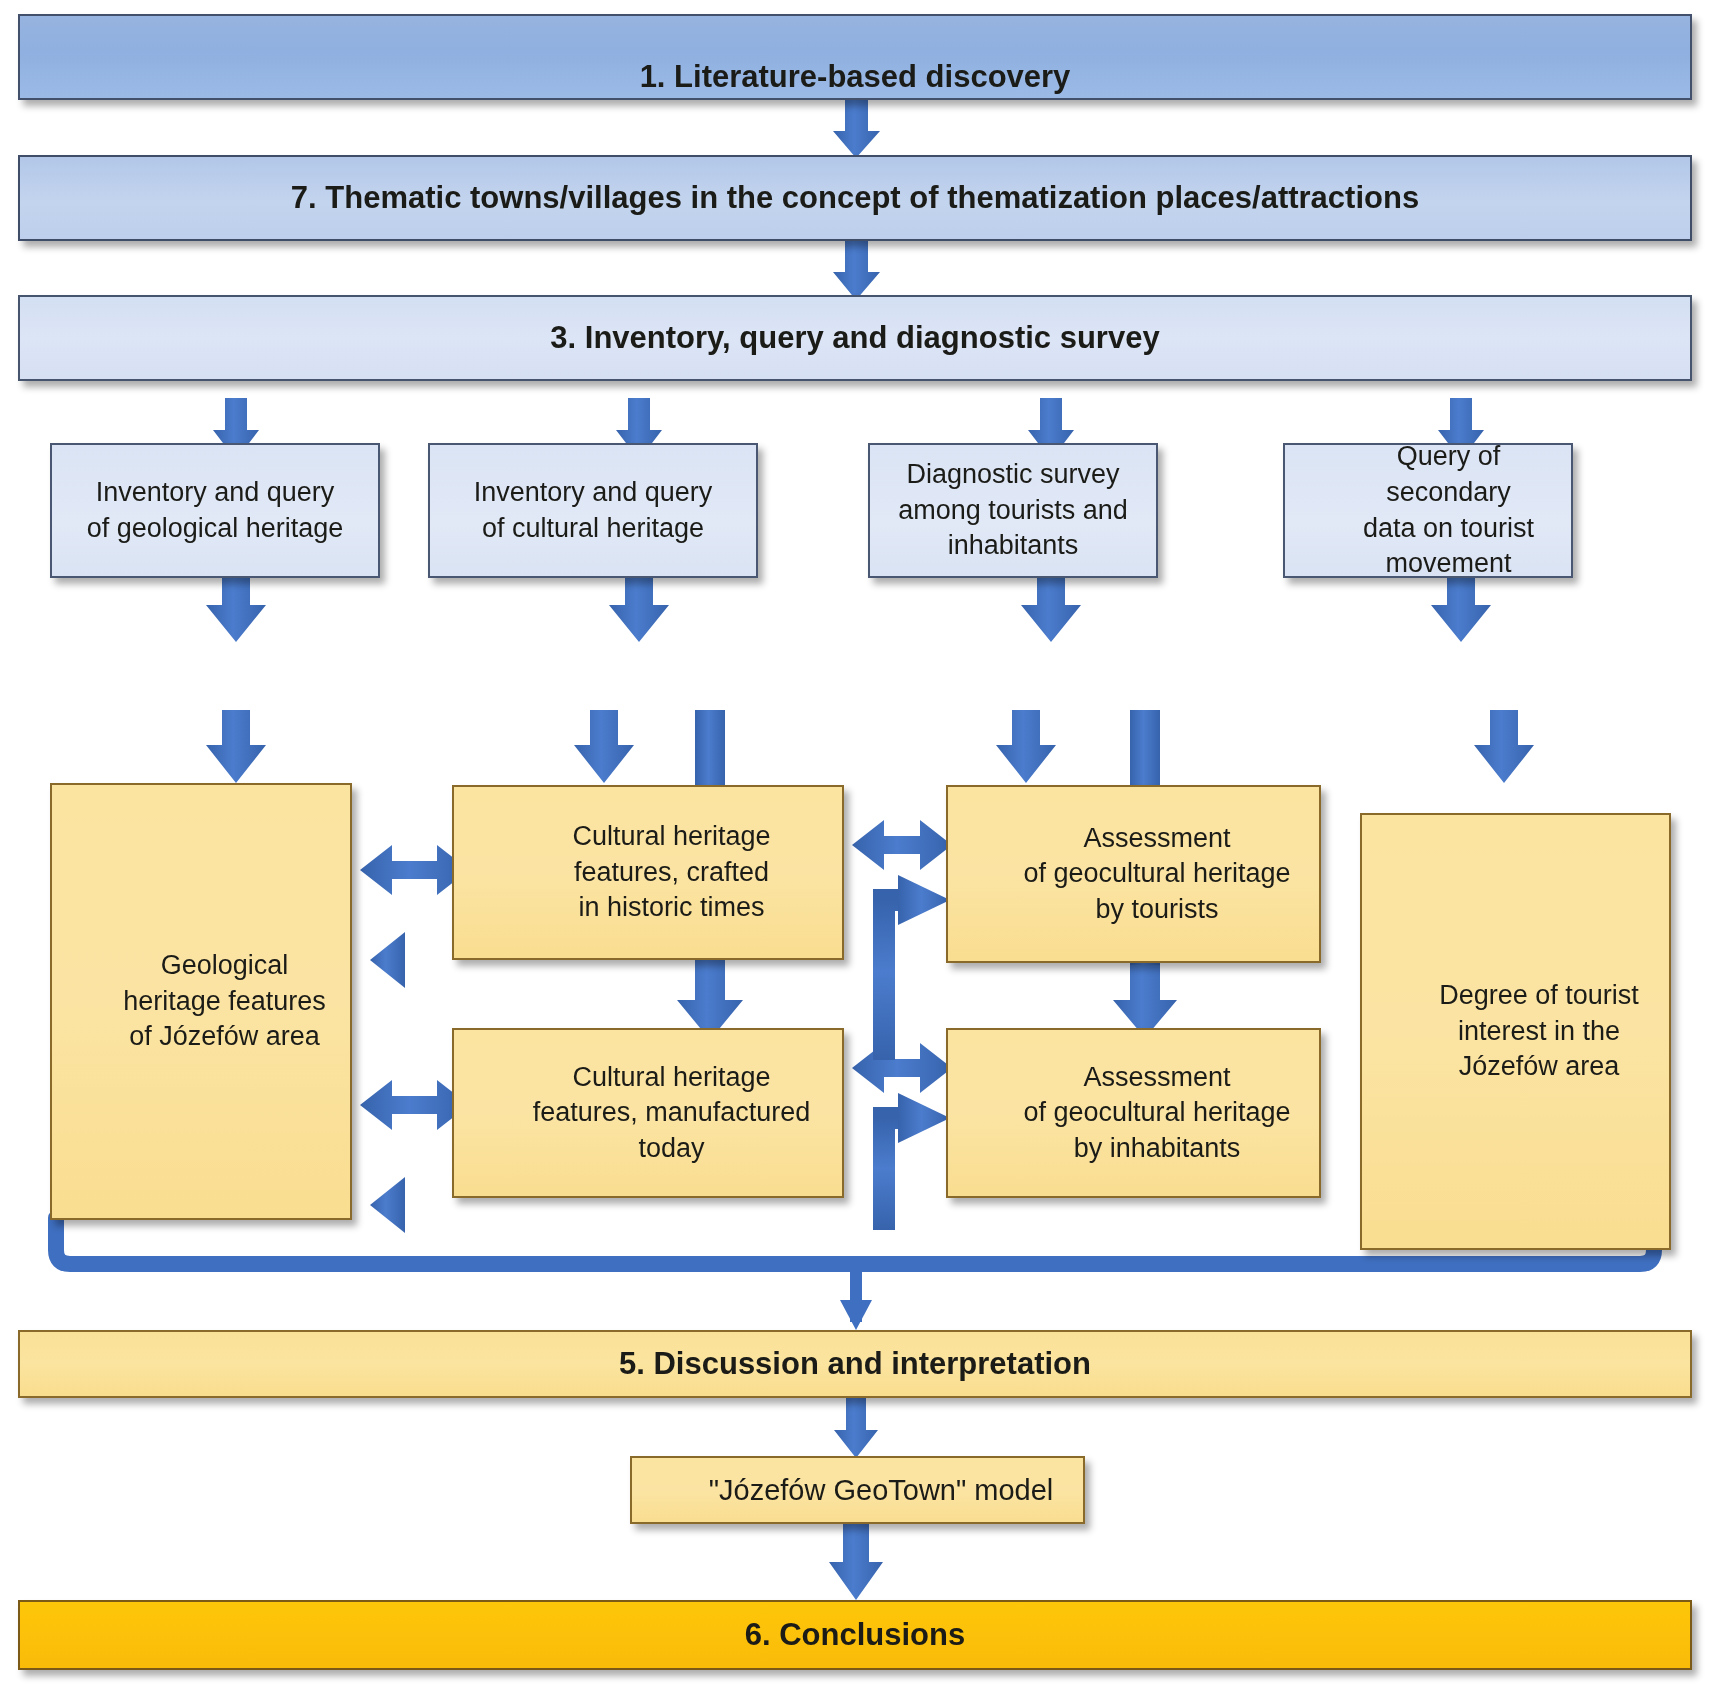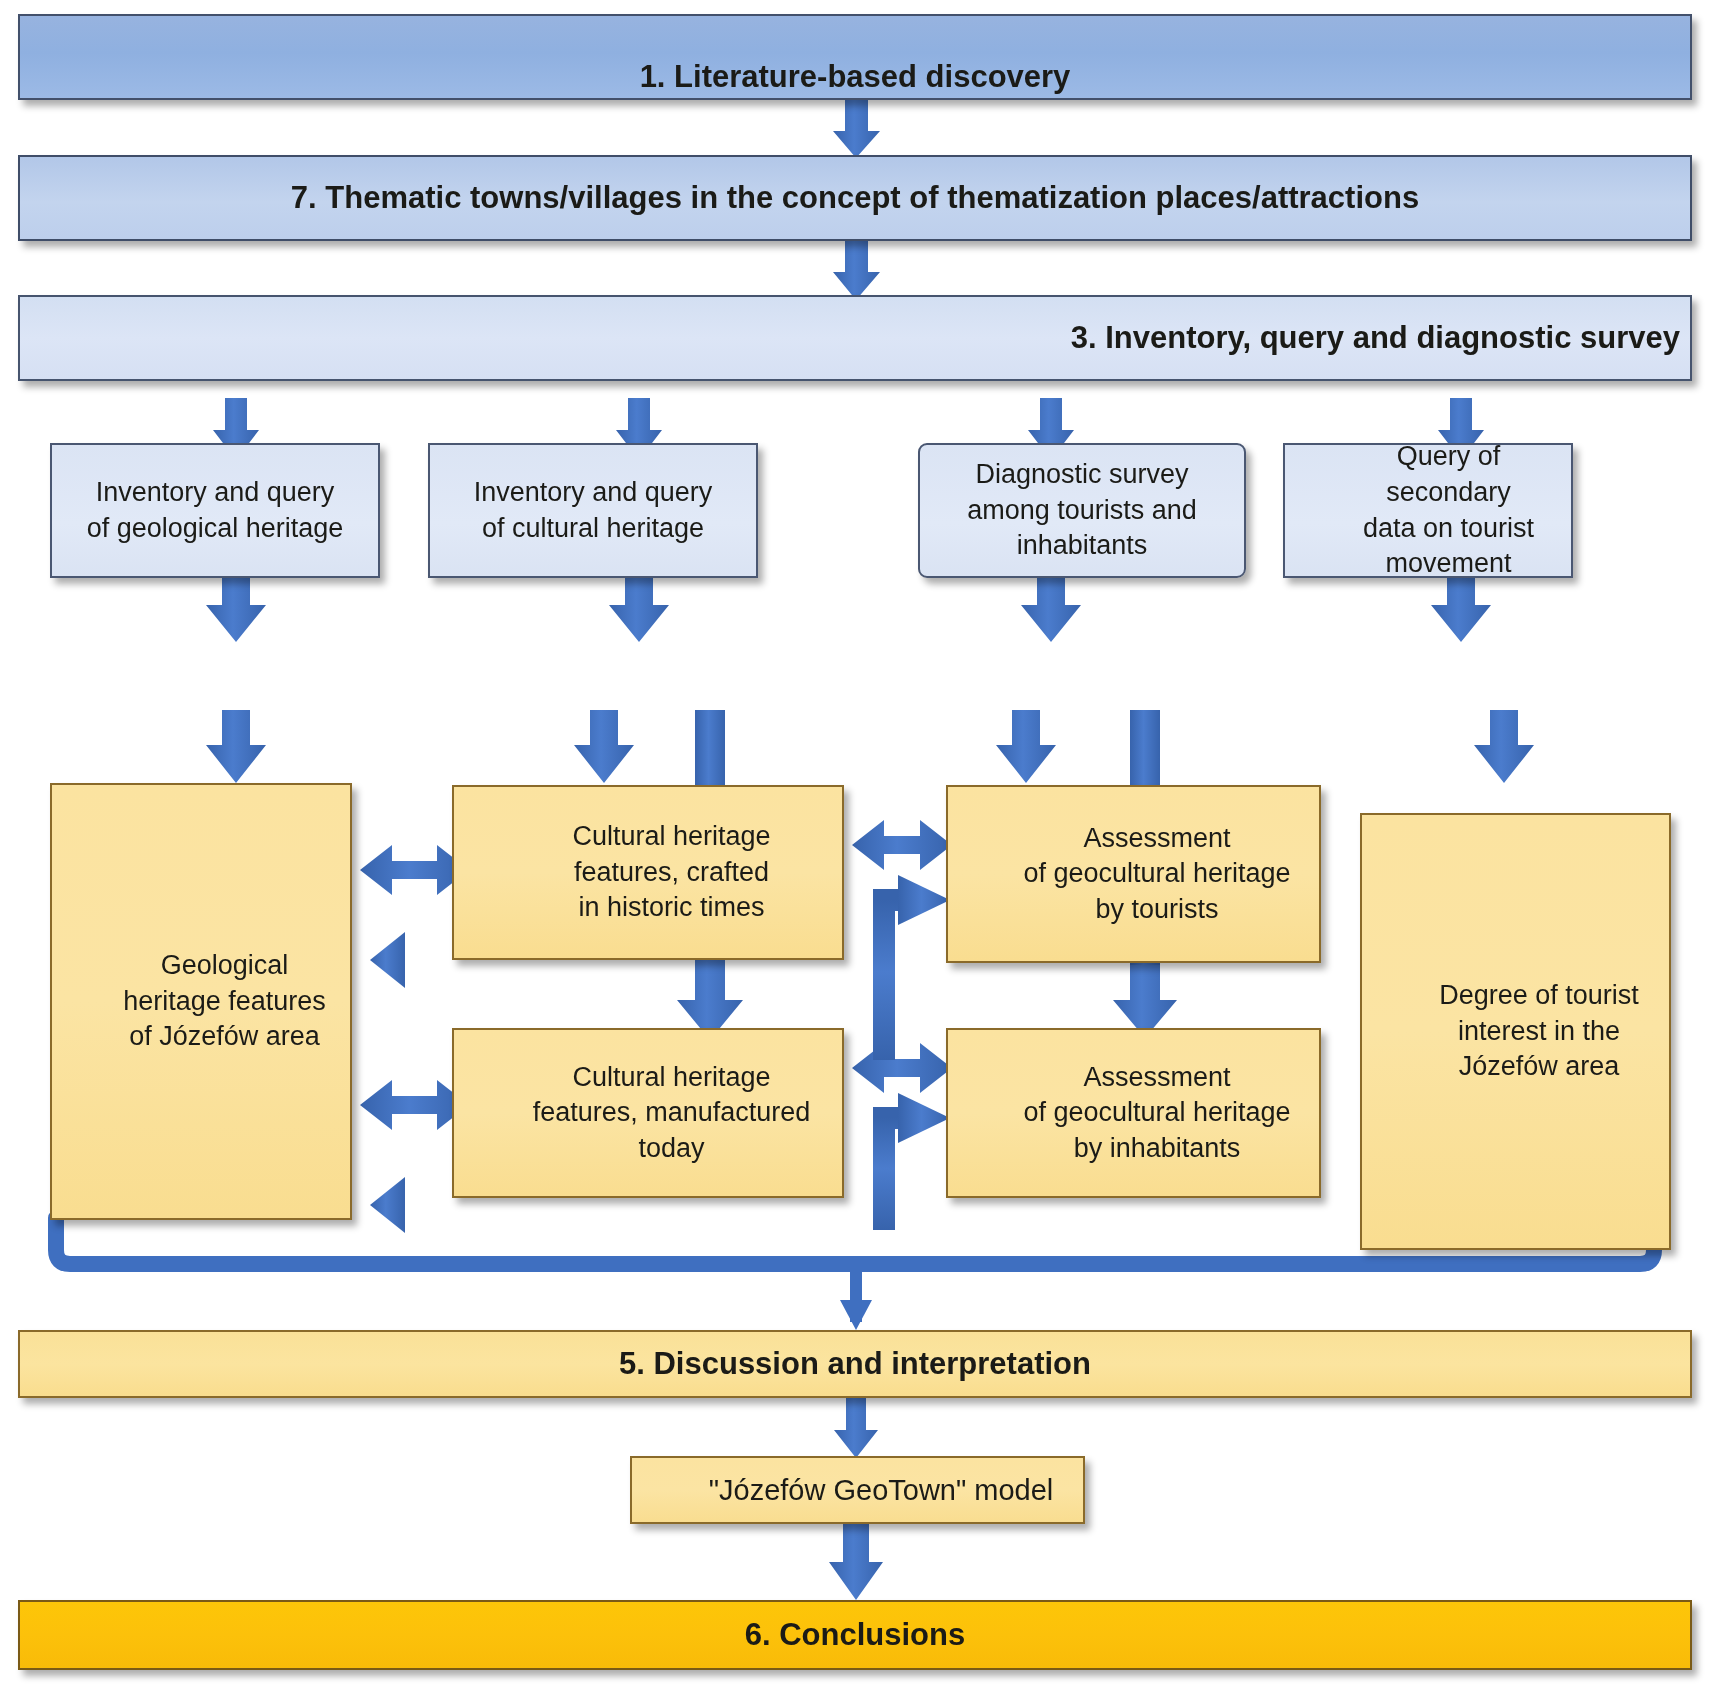--- a/index.html
+++ b/index.html
@@ -208,31 +208,31 @@
   </svg>
 
   <div class="box banner blue-1" style="left:18px; top:14px; width:1674px; height:86px;">
     <span>1. Literature-based discovery</span>
   </div>
 
   <div class="box banner blue-2" style="left:18px; top:155px; width:1674px; height:86px;">
     <span>7. Thematic towns/villages in the concept of thematization places/attractions</span>
   </div>
 
-  <div class="box banner blue-3" style="left:18px; top:295px; width:1674px; height:86px;justify-content:flex-end;">
+  <div class="box banner blue-3" style="left:18px; top:295px; width:1674px; height:86px;">
     <span>3. Inventory, query and diagnostic survey</span>
   </div>
 
   <div class="box blue-small" style="left:50px; top:443px; width:330px; height:135px;">
     <span class="ml">Inventory and query<br>of geological heritage</span>
   </div>
   <div class="box blue-small" style="left:428px; top:443px; width:330px; height:135px;">
     <span class="ml">Inventory and query<br>of cultural heritage</span>
   </div>
-  <div class="box blue-small" style="left:918px; top:443px; width:328px; height:135px;border-radius:9px;">
+  <div class="box blue-small" style="left:868px; top:443px; width:290px; height:135px;">
     <span class="ml">Diagnostic survey<br>among tourists and<br>inhabitants</span>
   </div>
   <div class="box blue-small" style="left:1283px; top:443px; width:290px; height:135px;padding-left:41px;">
     <span class="ml">Query of secondary<br>data on tourist<br>movement</span>
   </div>
 
 
   <div class="box yellow-box" style="left:50px; top:783px; width:302px; height:437px;">
     <span class="ml">Geological<br>heritage features<br>of Józefów area</span>
   </div>

